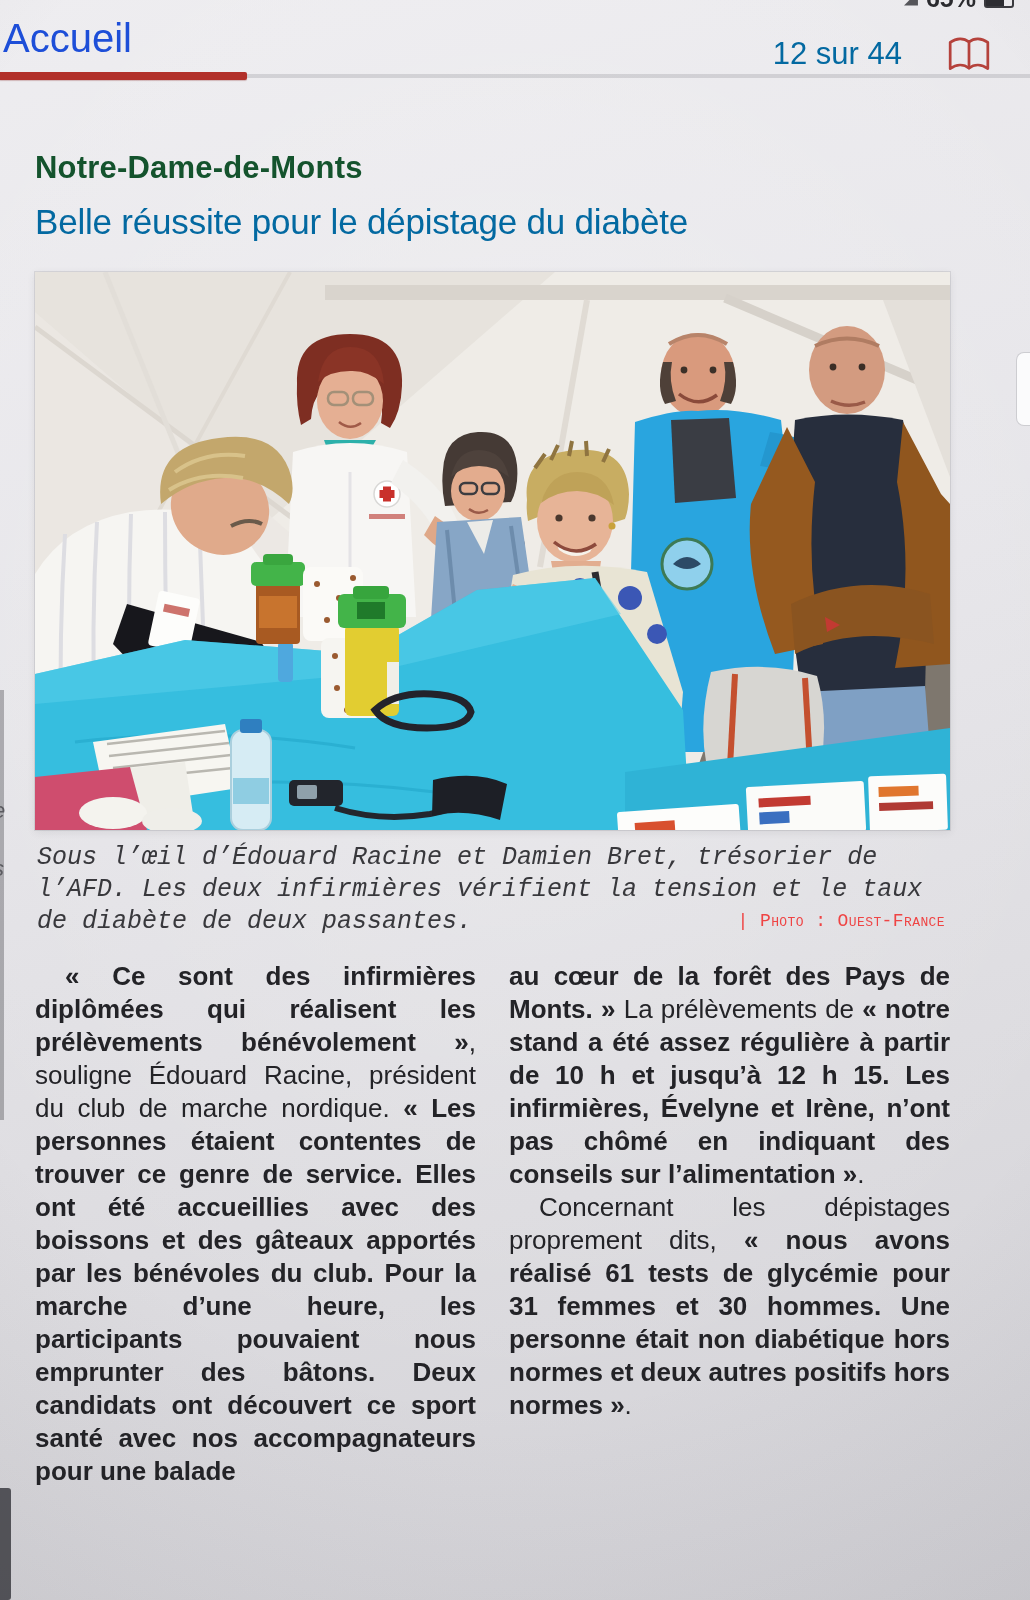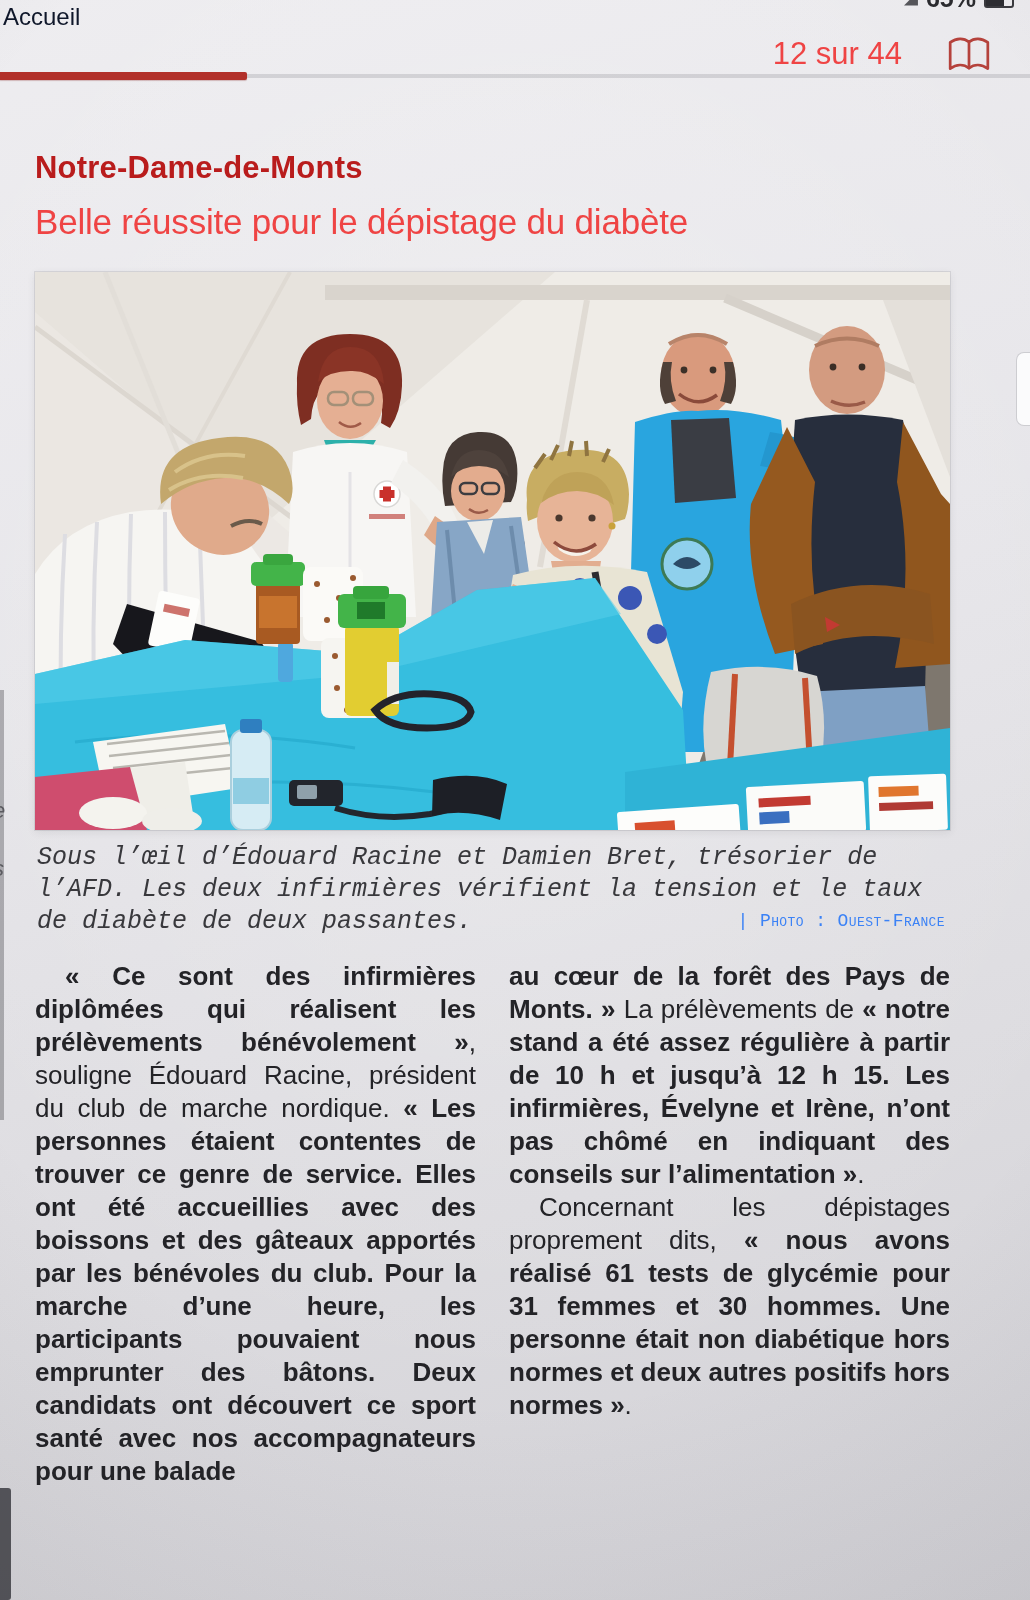--- a/index.html
+++ b/index.html
@@ -11,33 +11,33 @@
   .vignette{position:absolute;inset:0;pointer-events:none;
     background:radial-gradient(120% 90% at 50% 38%,rgba(255,255,255,0.25) 0%,rgba(0,0,0,0) 55%,rgba(40,40,45,0.12) 100%);}
   
   .status-clip{position:absolute;top:0;right:16px;height:15px;overflow:hidden;}
   .status-inner{position:relative;top:-16px;display:flex;align-items:center;gap:8px;
     font-size:25px;color:#2b2b2f;font-weight:700;}
   .sig{width:14px;height:14px;background:#55555a;clip-path:polygon(0 100%,100% 0,100% 100%);}
   .batt{width:26px;height:14px;border:2px solid #3a3a3f;border-radius:3px;position:relative;background:linear-gradient(90deg,#2d2d32 70%,transparent 70%);}
   .batt:after{content:"";position:absolute;right:-5px;top:3px;width:3px;height:6px;background:#3a3a3f;border-radius:1px;}
   
-  .back{position:absolute;left:3px;top:3px;font-size:24px;color:#0f172a;text-decoration:none;}
+  .back{position:absolute;left:3px;top:16px;font-size:40px;color:#1d4ed8;text-decoration:none;}
   .progress-track{position:absolute;left:0;top:74px;width:100%;height:4px;background:rgba(140,140,148,.28);}
   .progress-fill{position:absolute;left:0;top:-2px;height:8px;width:24%;background:#b2302a;border-radius:0 2px 2px 0;box-shadow:0 1px 1px rgba(120,20,20,.25);}
-  .page-ind{position:absolute;right:128px;top:36px;font-size:31px;color:#ef4444;}
+  .page-ind{position:absolute;right:128px;top:36px;font-size:31px;color:#0369a1;}
   .book-btn{position:absolute;right:38px;top:34px;width:46px;height:42px;background:none;border:none;padding:0;cursor:pointer;}
   
   .article{position:absolute;left:35px;top:150px;width:915px;}
-  .kicker{margin:0 0 16px 0;font-size:31px;font-weight:700;color:#b91c1c;letter-spacing:.2px;}
-  .title{margin:12px 0 30px 0;font-size:35px;font-weight:400;color:#ef4444;letter-spacing:-.2px;}
+  .kicker{margin:0 0 16px 0;font-size:31px;font-weight:700;color:#14532d;letter-spacing:.2px;}
+  .title{margin:12px 0 30px 0;font-size:35px;font-weight:400;color:#0369a1;letter-spacing:-.2px;}
   .photo{width:915px;height:558px;position:relative;box-shadow:0 0 0 1px rgba(120,120,125,.18),0 2px 8px rgba(60,60,70,.10);background:#efece7;}
   .photo svg{display:block;width:100%;height:100%;}
   .caption{position:relative;margin:12px 2px 22px 2px;width:910px;font-size:25px;line-height:32px;font-style:italic;color:#38383c;font-family:Liberation Mono, monospace;}
-  .credit{position:absolute;right:2px;bottom:1px;font-style:normal;font-variant:small-caps;font-size:18px;letter-spacing:.4px;color:#3b82f6;}
+  .credit{position:absolute;right:2px;bottom:1px;font-style:normal;font-variant:small-caps;font-size:18px;letter-spacing:.4px;color:#ef4444;}
   .cols{display:flex;gap:33px;margin-top:20px;}
   .col{width:441px;font-size:26px;line-height:33px;text-align:justify;color:#232327;}
   .col p{margin:0;}
   .col p.ind{text-indent:30px;}
   .col .b{font-weight:700;margin-top:29px;}
   
   .edge-strip-a{position:absolute;left:0;top:690px;width:4px;height:430px;background:#4a4a50;opacity:.38;}
   .edge-strip-b{position:absolute;left:0;top:1488px;width:11px;height:112px;background:#3c3c42;opacity:.85;border-radius:0 3px 3px 0;}
   .edge-frag{position:absolute;left:-7px;font-size:22px;color:#5b5b60;font-style:italic;}
   .scroll-ind{position:absolute;right:0;top:352px;width:13px;height:72px;background:rgba(253,253,254,.9);border:1px solid rgba(160,160,168,.5);border-right:none;border-radius:8px 0 0 8px;}

